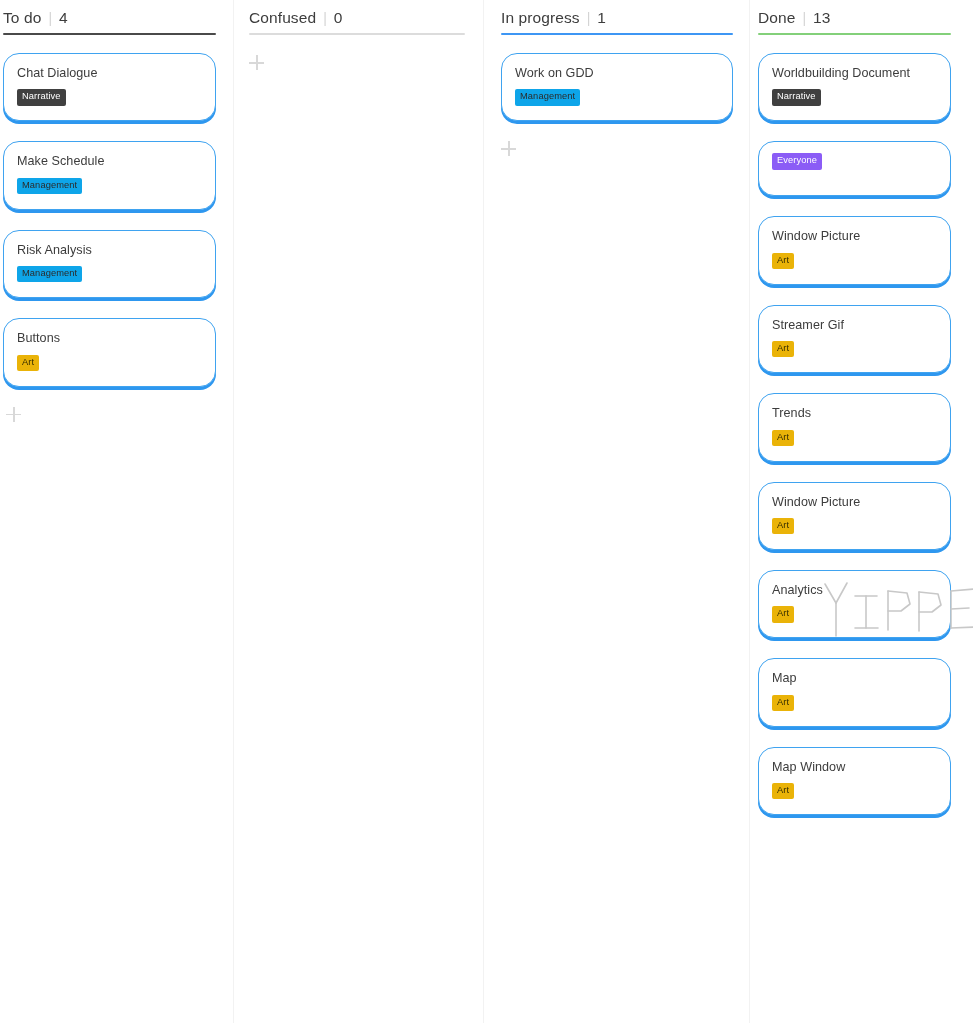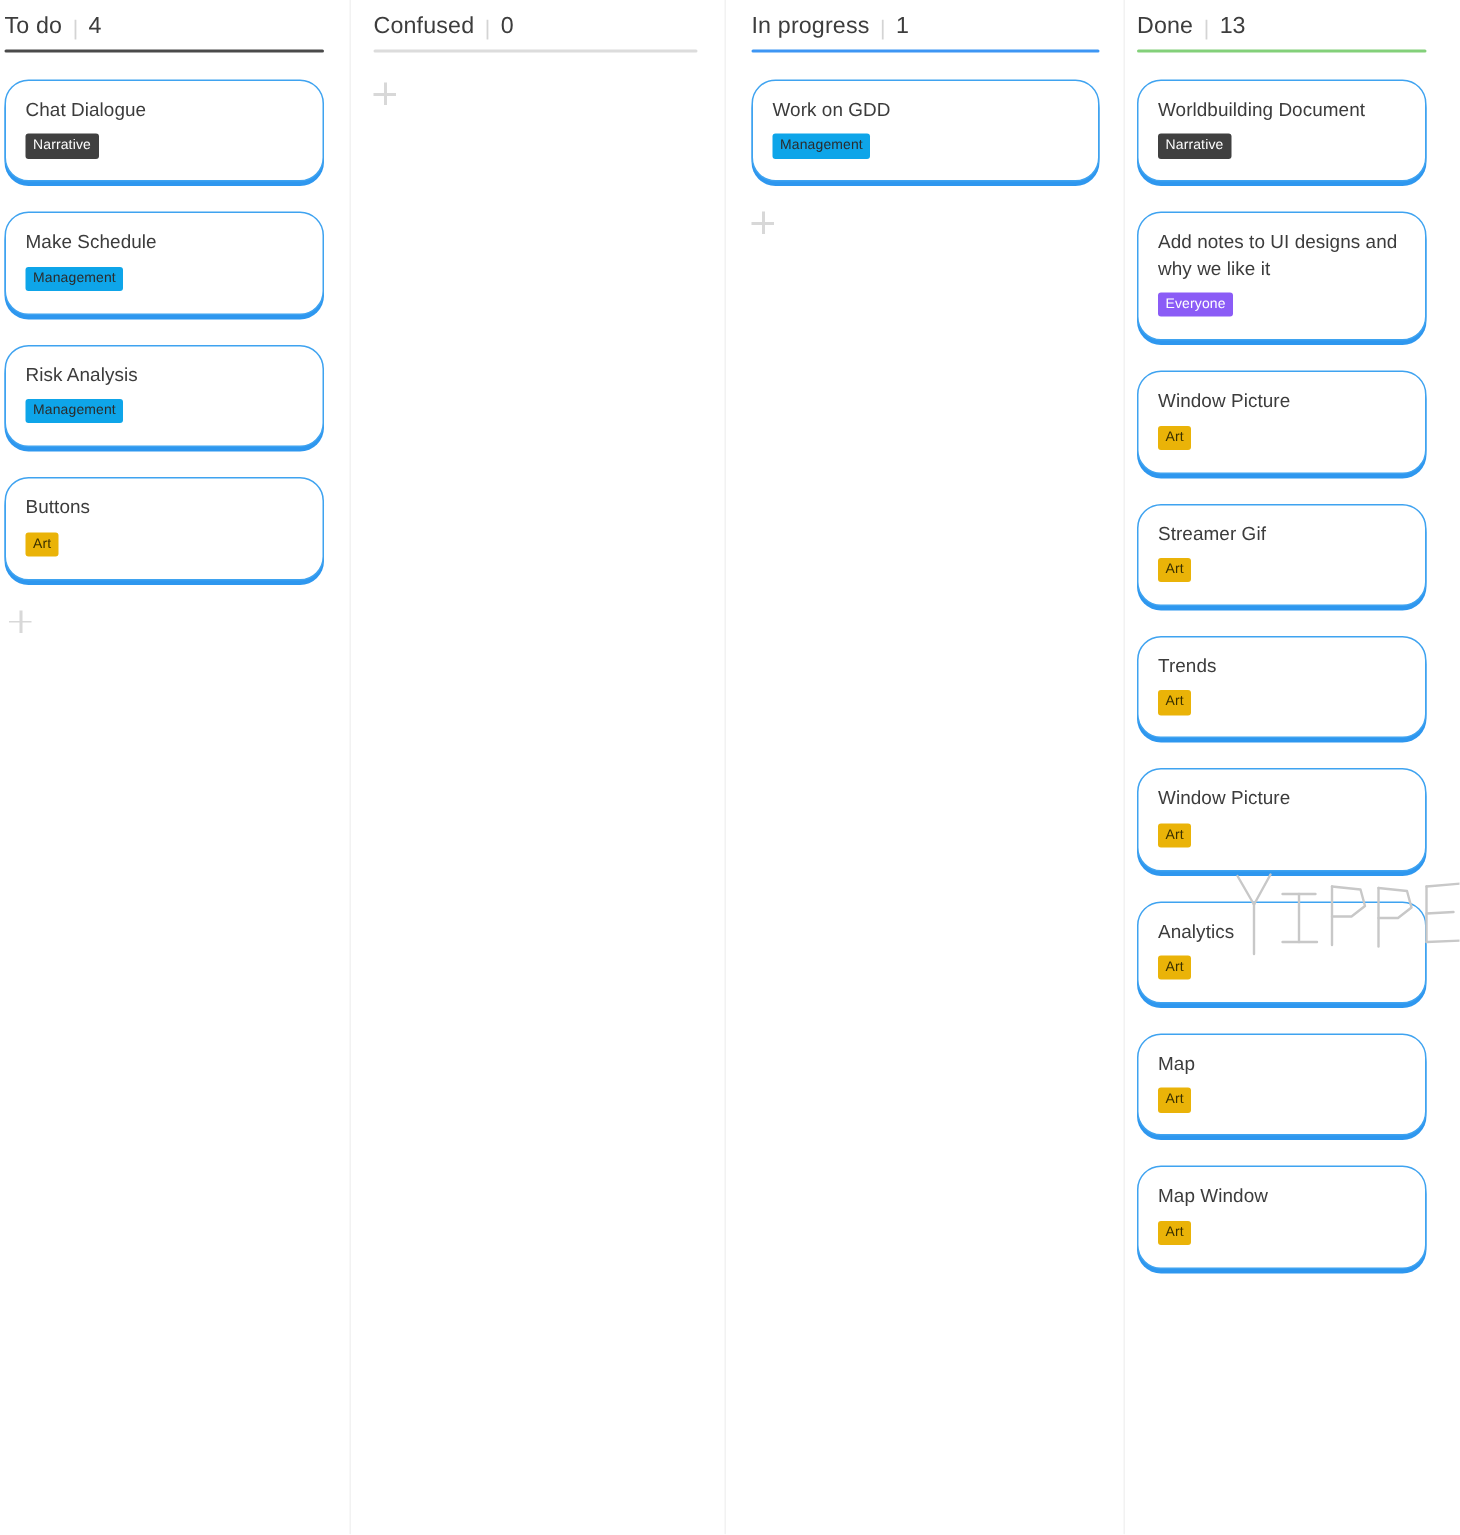--- a/index.html
+++ b/index.html
@@ -254,21 +254,20 @@
       </div>
       <div class="col-rule rule-done"></div>
       <div class="card-list">
 
         <div class="card">
           <div class="card-title">Worldbuilding Document</div>
           <span class="tag tag-narrative">Narrative</span>
         </div>
 
         <div class="card">
-          <div class="card-title">Add notes to UI designs and why we like it</div>
           <span class="tag tag-everyone">Everyone</span>
         </div>
 
         <div class="card">
           <div class="card-title">Window Picture</div>
           <span class="tag tag-art">Art</span>
         </div>
 
         <div class="card">
           <div class="card-title">Streamer Gif</div>

